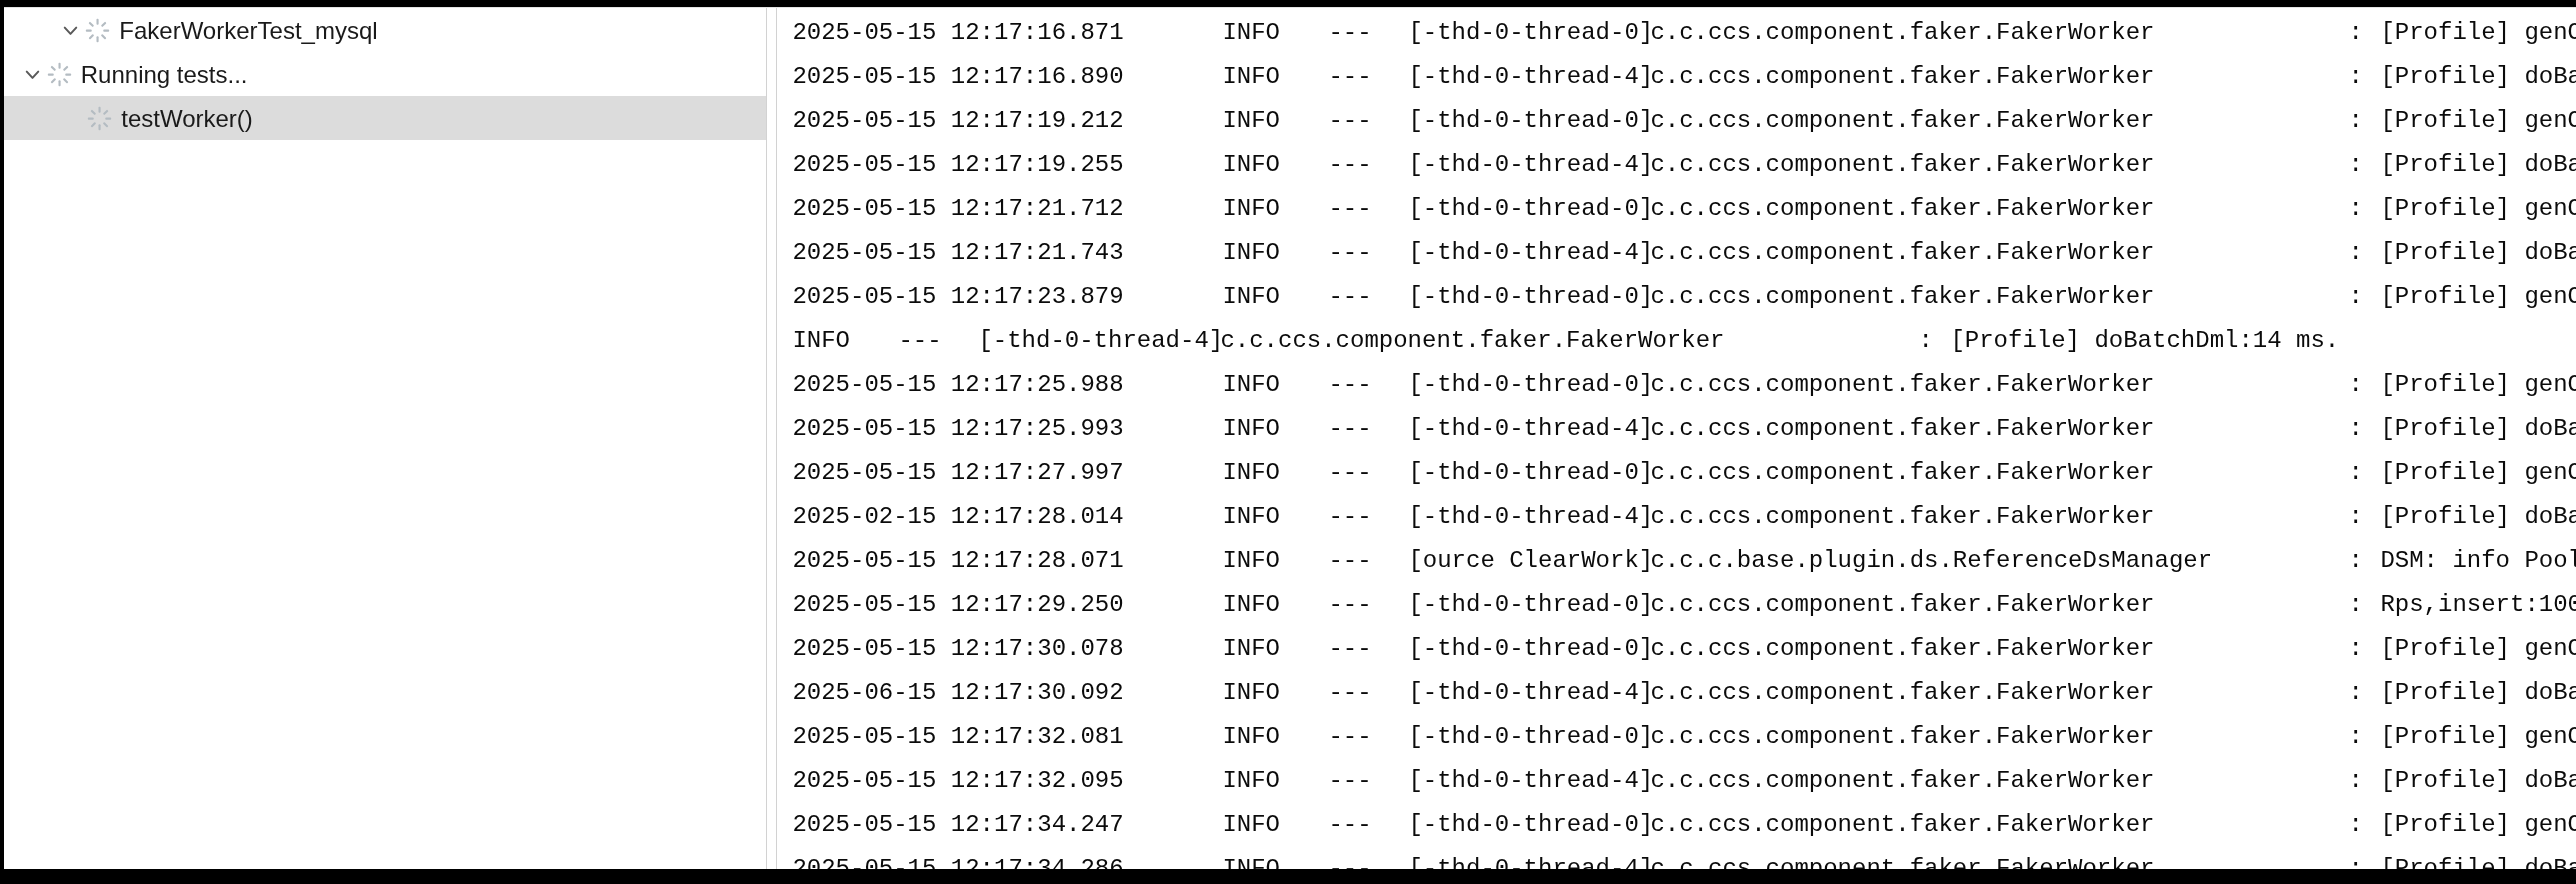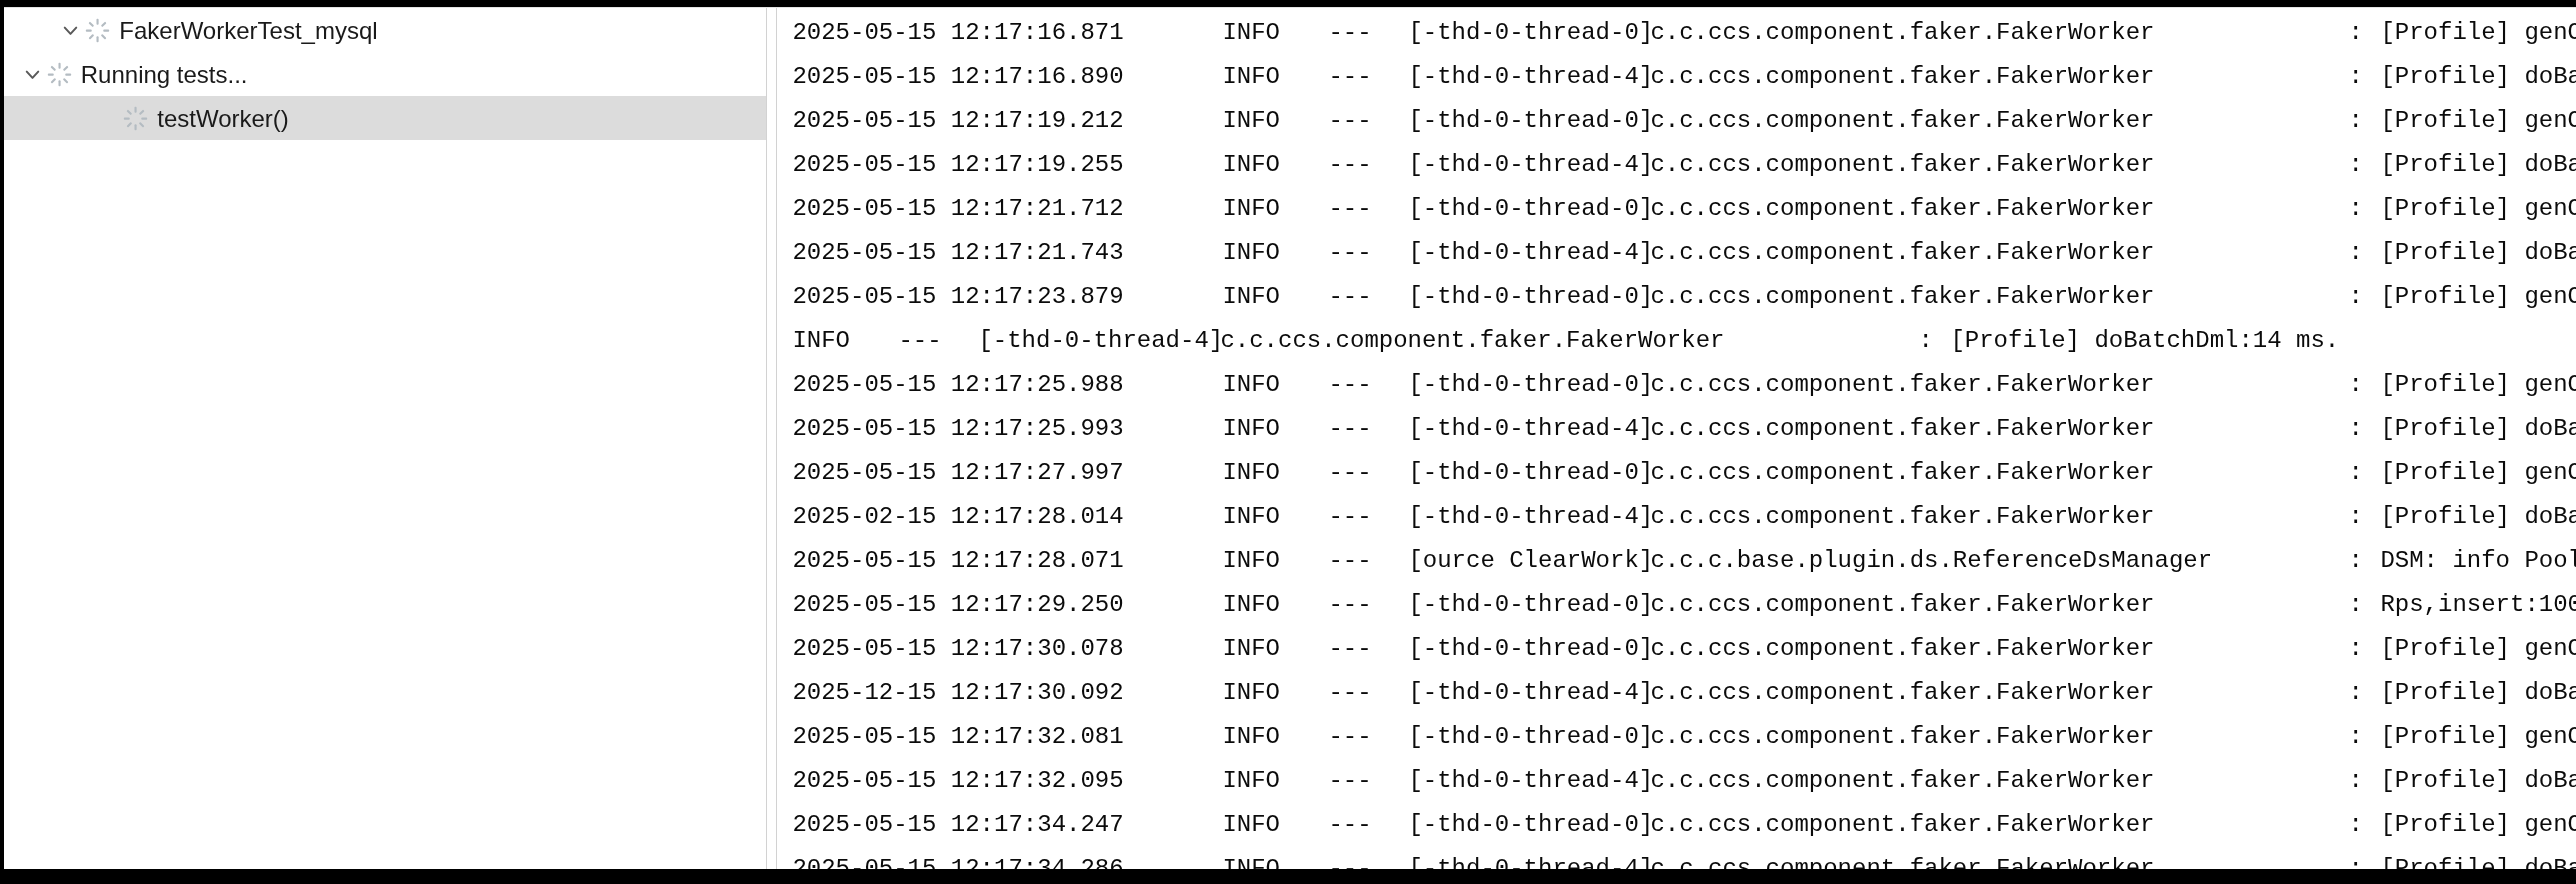--- a/index.html
+++ b/index.html
@@ -56,21 +56,21 @@
     font-size: 24px;
     color: #1c1c1c;
   }
 
   .tree-row.selected {
     background: #dcdcdc;
   }
 
   .tree-row.depth-0 { padding-left: 15.5px; }
   .tree-row.depth-1 { padding-left: 54px; }
-  .tree-row.depth-2 { padding-left: 92px; }
+  .tree-row.depth-2 { padding-left: 56px; }
 
   .twisty {
     width: 25px;
     min-width: 25px;
     height: 25px;
     display: flex;
     align-items: center;
     justify-content: center;
   }
   .twisty svg { display: block; }
@@ -232,21 +232,21 @@
         <div class="log-line"><span class="col-ts">2025-05-15 12:17:21.743</span><span class="col-level">INFO</span><span class="col-dash">---</span><span class="col-thread">[-thd-0-thread-4]</span><span class="col-logger">c.c.ccs.component.faker.FakerWorker</span><span class="col-sep">:</span><span class="col-msg">[Profile] doBatchDml:25 ms.</span></div>
         <div class="log-line"><span class="col-ts">2025-05-15 12:17:23.879</span><span class="col-level">INFO</span><span class="col-dash">---</span><span class="col-thread">[-thd-0-thread-0]</span><span class="col-logger">c.c.ccs.component.faker.FakerWorker</span><span class="col-sep">:</span><span class="col-msg">[Profile] genOps count:5,elapse:1 ms.</span></div>
         <div class="log-line"><span class="col-level">INFO</span><span class="col-dash">---</span><span class="col-thread">[-thd-0-thread-4]</span><span class="col-logger">c.c.ccs.component.faker.FakerWorker</span><span class="col-sep">:</span><span class="col-msg">[Profile] doBatchDml:14 ms.</span></div>
         <div class="log-line"><span class="col-ts">2025-05-15 12:17:25.988</span><span class="col-level">INFO</span><span class="col-dash">---</span><span class="col-thread">[-thd-0-thread-0]</span><span class="col-logger">c.c.ccs.component.faker.FakerWorker</span><span class="col-sep">:</span><span class="col-msg">[Profile] genOps count:5,elapse:1 ms.</span></div>
         <div class="log-line"><span class="col-ts">2025-05-15 12:17:25.993</span><span class="col-level">INFO</span><span class="col-dash">---</span><span class="col-thread">[-thd-0-thread-4]</span><span class="col-logger">c.c.ccs.component.faker.FakerWorker</span><span class="col-sep">:</span><span class="col-msg">[Profile] doBatchDml:4 ms.</span></div>
         <div class="log-line"><span class="col-ts">2025-05-15 12:17:27.997</span><span class="col-level">INFO</span><span class="col-dash">---</span><span class="col-thread">[-thd-0-thread-0]</span><span class="col-logger">c.c.ccs.component.faker.FakerWorker</span><span class="col-sep">:</span><span class="col-msg">[Profile] genOps count:11,elapse:2 ms.</span></div>
         <div class="log-line"><span class="col-ts">2025-02-15 12:17:28.014</span><span class="col-level">INFO</span><span class="col-dash">---</span><span class="col-thread">[-thd-0-thread-4]</span><span class="col-logger">c.c.ccs.component.faker.FakerWorker</span><span class="col-sep">:</span><span class="col-msg">[Profile] doBatchDml:17 ms.</span></div>
         <div class="log-line"><span class="col-ts">2025-05-15 12:17:28.071</span><span class="col-level">INFO</span><span class="col-dash">---</span><span class="col-thread">[ource ClearWork]</span><span class="col-logger">c.c.c.base.plugin.ds.ReferenceDsManager</span><span class="col-sep">:</span><span class="col-msg">DSM: info PoolSize= 1, clearKeys=</span></div>
         <div class="log-line"><span class="col-ts">2025-05-15 12:17:29.250</span><span class="col-level">INFO</span><span class="col-dash">---</span><span class="col-thread">[-thd-0-thread-0]</span><span class="col-logger">c.c.ccs.component.faker.FakerWorker</span><span class="col-sep">:</span><span class="col-msg">Rps,insert:100,update:308,delete:32</span></div>
         <div class="log-line"><span class="col-ts">2025-05-15 12:17:30.078</span><span class="col-level">INFO</span><span class="col-dash">---</span><span class="col-thread">[-thd-0-thread-0]</span><span class="col-logger">c.c.ccs.component.faker.FakerWorker</span><span class="col-sep">:</span><span class="col-msg">[Profile] genOps count:12,elapse:3 ms.</span></div>
-        <div class="log-line"><span class="col-ts">2025-12-15 12:17:30.092</span><span class="col-level">INFO</span><span class="col-dash">---</span><span class="col-thread">[-thd-0-thread-4]</span><span class="col-logger">c.c.ccs.component.faker.FakerWorker</span><span class="col-sep">:</span><span class="col-msg">[Profile] doBatchDml:12 ms.</span></div>
+        <div class="log-line"><span class="col-ts">2025-06-15 12:17:30.092</span><span class="col-level">INFO</span><span class="col-dash">---</span><span class="col-thread">[-thd-0-thread-4]</span><span class="col-logger">c.c.ccs.component.faker.FakerWorker</span><span class="col-sep">:</span><span class="col-msg">[Profile] doBatchDml:12 ms.</span></div>
         <div class="log-line"><span class="col-ts">2025-05-15 12:17:32.081</span><span class="col-level">INFO</span><span class="col-dash">---</span><span class="col-thread">[-thd-0-thread-0]</span><span class="col-logger">c.c.ccs.component.faker.FakerWorker</span><span class="col-sep">:</span><span class="col-msg">[Profile] genOps count:6,elapse:2 ms.</span></div>
         <div class="log-line"><span class="col-ts">2025-05-15 12:17:32.095</span><span class="col-level">INFO</span><span class="col-dash">---</span><span class="col-thread">[-thd-0-thread-4]</span><span class="col-logger">c.c.ccs.component.faker.FakerWorker</span><span class="col-sep">:</span><span class="col-msg">[Profile] doBatchDml:13 ms.</span></div>
         <div class="log-line"><span class="col-ts">2025-05-15 12:17:34.247</span><span class="col-level">INFO</span><span class="col-dash">---</span><span class="col-thread">[-thd-0-thread-0]</span><span class="col-logger">c.c.ccs.component.faker.FakerWorker</span><span class="col-sep">:</span><span class="col-msg">[Profile] genOps count:18,elapse:2 ms.</span></div>
         <div class="log-line"><span class="col-ts">2025-05-15 12:17:34.286</span><span class="col-level">INFO</span><span class="col-dash">---</span><span class="col-thread">[-thd-0-thread-4]</span><span class="col-logger">c.c.ccs.component.faker.FakerWorker</span><span class="col-sep">:</span><span class="col-msg">[Profile] doBatchDml:38 ms.</span></div>
       </div>
 
   </div>
 </div>
 
 

